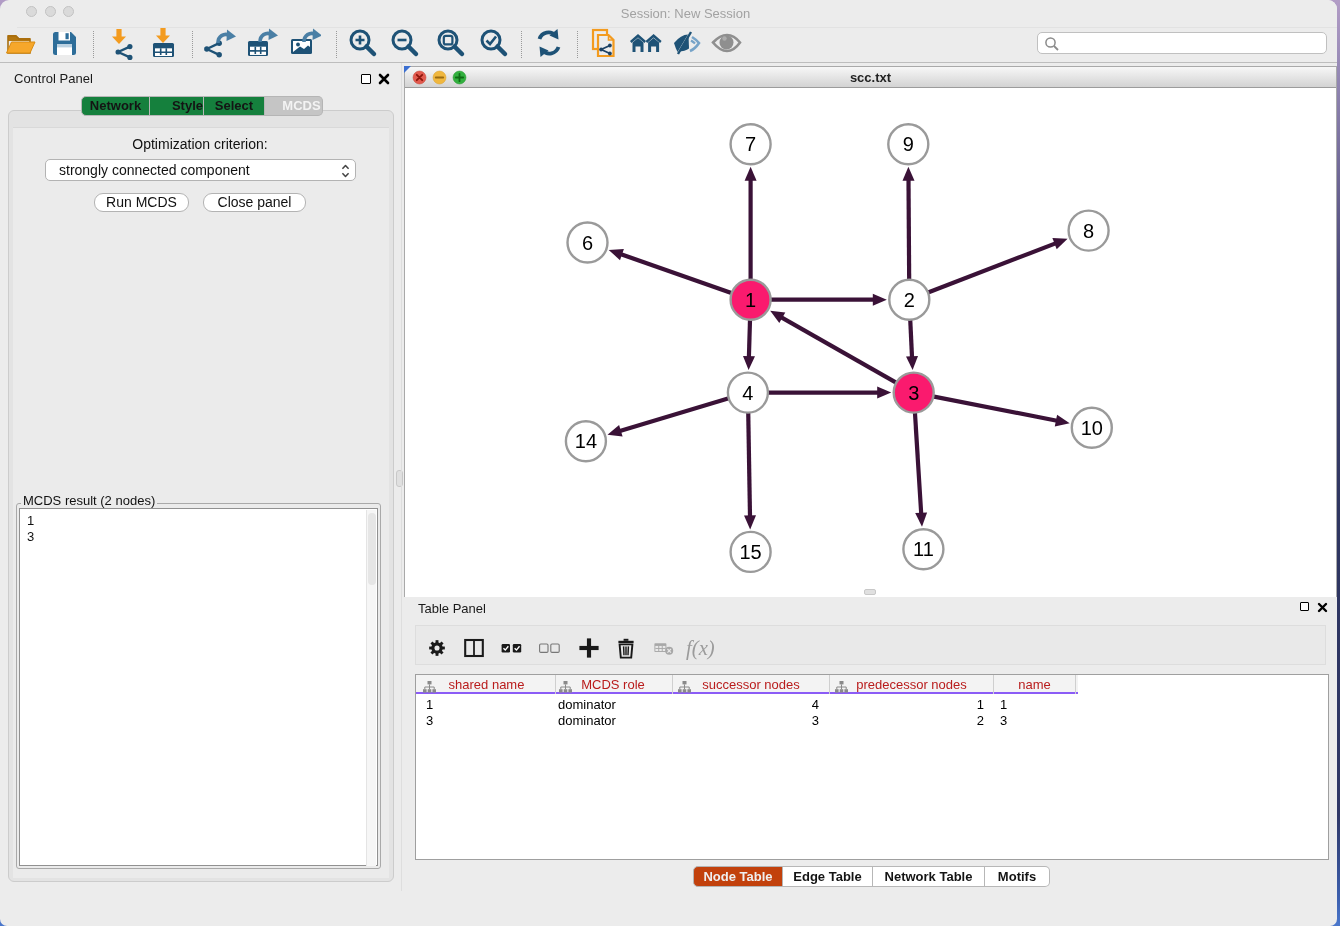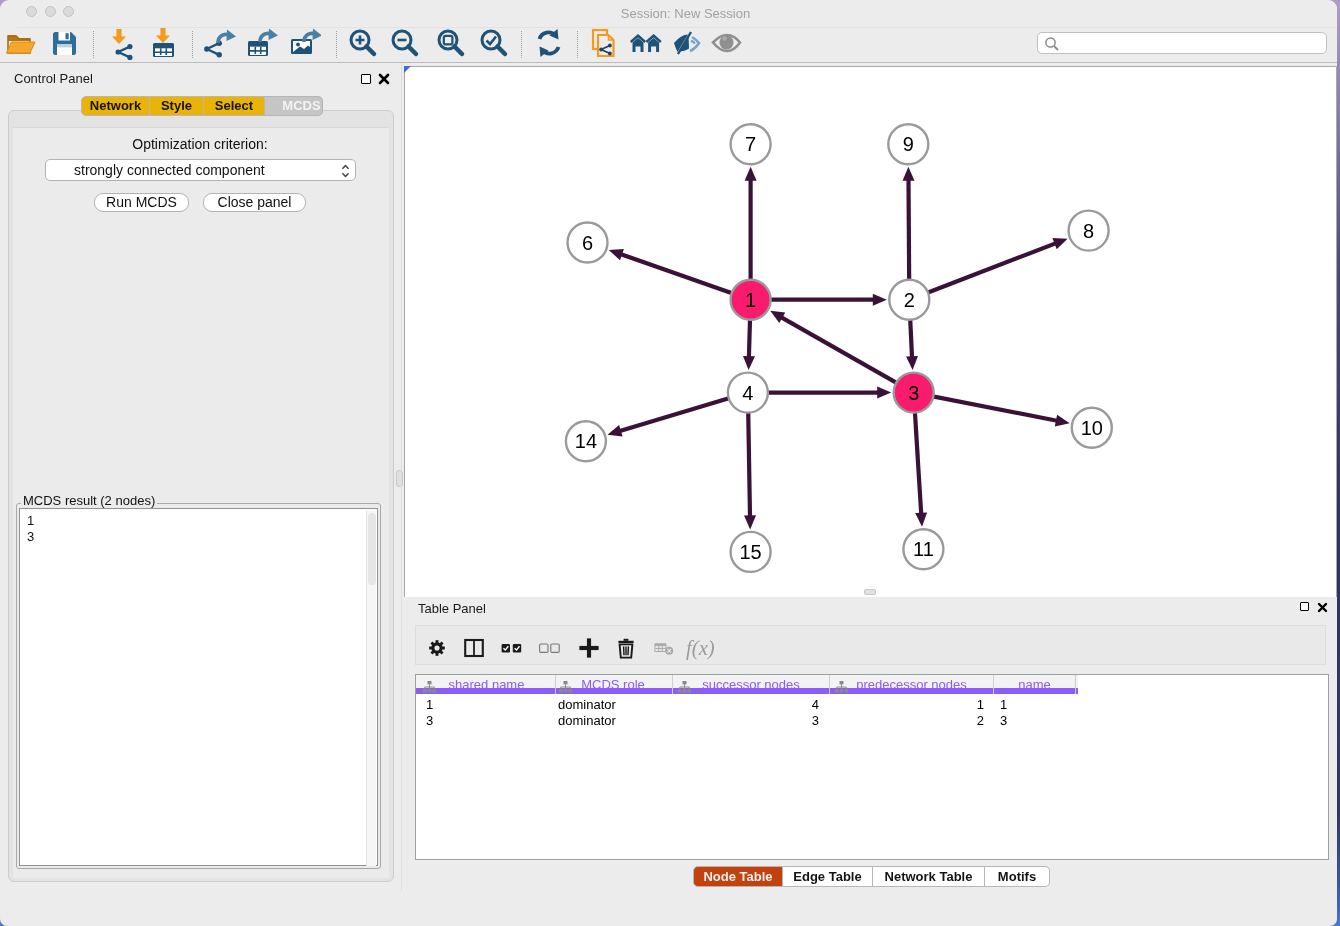--- a/index.html
+++ b/index.html
@@ -12,47 +12,47 @@
   .toolbar { position:absolute; left:0; top:28px; width:100%; height:35px; background:#ececec; border-bottom:1px solid #bdbdbd; }
   .tsep { position:absolute; top:3px; height:27px; width:0; border-left:1px dotted #9a9a9a; }
   .ticon { position:absolute; top:0; }
   .searchbox { position:absolute; left:1037px; top:4px; width:290px; height:22px; background:#fff; border:1px solid #c0c0c0; border-radius:5px; }
   .mainbg { position:absolute; left:0; top:63px; width:100%; height:828px; background:#ececec; }
 
   
   .cp-title { position:absolute; left:14px; top:66px; width:200px; height:26px; line-height:26px; font-size:13px; color:#1a1a1a; }
   .cp-float { position:absolute; left:361px; top:74px; width:10px; height:10px; border:1.5px solid #000; background:#fff; border-radius:1px; }
   .tabrow { position:absolute; left:81px; top:96px; height:20px; display:flex; font-size:13px; z-index:5; }
-  .tabrow .tab { border:1px solid #b7b7b7; border-left:none; background:#eab308; color:#141414; text-align:center; line-height:18px; height:20px; font-weight:bold; }
+  .tabrow .tab { border:1px solid #b7b7b7; border-left:none; background:#15803d; color:#141414; text-align:center; line-height:18px; height:20px; font-weight:bold; }
   .tabrow .tab:first-child { border-left:1px solid #b7b7b7; border-radius:5px 0 0 5px; }
   .tabrow .tab:last-child { border-radius:0 5px 5px 0; }
   .tabrow .tab.sel { background:#c5c5c5; color:#f3f3f3; border-color:#b5b5b5; }
   .tabpane { position:absolute; left:8px; top:110px; width:386px; height:772px; background:#e3e3e3; border:1px solid #cccccc; border-radius:6px; }
   .tabinner { position:absolute; left:4px; top:16px; width:376px; height:751px; background:#ebebeb; border-top:1px solid #d9d9d9; }
   .optlabel { position:absolute; left:0; top:136px; width:400px; text-align:center; font-size:14px; color:#111; }
-  .selectbox { position:absolute; left:45px; top:159px; width:311px; height:22px; background:#fff; border:1px solid #b3b3b3; border-radius:5px; font-size:14px; color:#111; line-height:20px; padding-left:28px; }
+  .selectbox { position:absolute; left:45px; top:159px; width:311px; height:22px; background:#fff; border:1px solid #b3b3b3; border-radius:5px; font-size:14px; color:#111; line-height:20px; padding-left:13px; }
   .btn { position:absolute; height:19px; background:#fff; border:1px solid #b3b3b3; border-radius:9px; font-size:14px; color:#111; text-align:center; line-height:17px; }
   .groupbox { position:absolute; left:16px; top:503px; width:365px; height:366px; border:1px solid #a9a9a9; border-radius:3px; }
   .grouplegend { position:absolute; left:21px; top:493px; font-size:13px; color:#111; background:#ebebeb; padding:0 2px; }
   .groupwhite { position:absolute; left:2px; top:4px; width:359px; height:358px; background:#fff; border:1px solid #919191; font-size:13px; color:#111; }
   .gw-scroll { position:absolute; right:1px; top:1px; width:10px; height:356px; background:#f6f6f6; border-left:1px solid #e4e4e4; }
   .gw-thumb { position:absolute; left:1px; top:3px; width:8px; height:72px; background:#e6e6e6; border-radius:4px; }
 
   
   .frame { position:absolute; left:404px; top:66px; width:933px; height:531px; border:1px solid #a9a9a9; border-bottom:none; background:#fff; }
   .frame-tb { position:absolute; left:0; top:0; width:100%; height:21px; background:linear-gradient(180deg,#f7f7f7,#dcdcdc 75%,#d3d3d3); border-bottom:1px solid #9c9c9c; }
   .frame-title { position:absolute; width:100%; text-align:center; font-size:13px; font-weight:bold; color:#222; line-height:21px; }
   .graphsvg { position:absolute; left:0; top:21px; }
 
   
   .tp { position:absolute; left:404px; top:597px; width:933px; height:293px; background:#ececec; }
   .tp-title { position:absolute; left:14px; top:0; height:24px; line-height:24px; font-size:13px; color:#1a1a1a; }
   .tp-toolbar { position:absolute; left:11px; top:28px; width:911px; height:40px; background:#e9e9e9; border:1px solid #dddddd; }
   .tbl { position:absolute; left:11px; top:77px; width:914px; height:186px; background:#fff; border:1px solid #9f9f9f; font-size:13px; }
-  .tbl-head { position:absolute; left:0; top:0; height:19px; background:#f3f3f3; border-bottom:6px solid #8b5cf6; color:#8b5cf6; }
+  .tbl-head { position:absolute; left:0; top:0; height:19px; background:#f3f3f3; border-bottom:2px solid #8b5cf6; color:#b91c1c; }
   .th { position:absolute; top:0; height:19px; border-right:1px solid #cfcfcf; text-align:center; line-height:19px; }
   .cell { position:absolute; height:16px; line-height:16px; }
   .bottabs { position:absolute; left:289px; top:269px; height:21px; display:flex; font-size:13px; font-weight:bold; }
   .bottabs .tab { border:1px solid #b7b7b7; border-left:none; background:#fff; color:#141414; text-align:center; line-height:19px; height:21px; }
   .bottabs .tab:first-child { border-left:1px solid #b7b7b7; border-radius:5px 0 0 5px; }
   .bottabs .tab:last-child { border-radius:0 5px 5px 0; }
   .bottabs .tab.sel { background:#c2410c; color:#efefef; border-color:#b5b5b5; }
 
   
   .statusbar { position:absolute; left:0; top:891px; width:100%; height:35px; background:#ececec; border-top:1px solid #c6c6c6; }
@@ -192,21 +192,21 @@
   <div class="cp-title">Control Panel</div>
   <div class="cp-float"></div>
   <svg style="position:absolute;left:378px;top:73px;" width="12" height="12" viewBox="0 0 12 12">
       <path d="M2 2 L10 10 M10 2 L2 10" stroke="#000" stroke-width="2.6" stroke-linecap="round"></path>
     </svg>
   <div class="tabpane">
       <div class="tabinner"></div>
     </div>
   <div class="tabrow">
     <div class="tab" style="width:69px;">Network</div>
-    <div class="tab" style="width:54px;">Style</div>
+    <div class="tab" style="width:54px;text-align:right;">Style</div>
     <div class="tab" style="width:61px;text-align:center;">Select</div>
     <div class="tab sel" style="width:58px;padding-left:16px;">MCDS</div>
   </div>
   <div class="optlabel">Optimization criterion:</div>
   <div class="selectbox">strongly connected component
     <svg style="position:absolute;right:5px;top:4px;" width="9" height="14" viewBox="0 0 9 15">
         <path d="M1.2 5.2 L4.5 1.6 L7.8 5.2 M1.2 9.8 L4.5 13.4 L7.8 9.8" fill="none" stroke="#444" stroke-width="1.6" stroke-linejoin="round"></path>
       </svg>
   </div>
   <div class="btn" style="left:94px; top:193px; width:95px;">Run MCDS</div>
@@ -219,20 +219,31 @@
           <div class="gw-thumb"></div>
         </div>
     </div>
   </div>
   <div class="grouplegend">MCDS result (2 nodes)</div>
 
   <div class="frame">
       <svg style="position:absolute;left:-1px;top:-1px;z-index:9;" width="7" height="7" viewBox="0 0 7 7">
         <path d="M0 0 L7 0 L0 7 Z" fill="#3b6fd1"></path>
       </svg>
+    <div class="frame-tb">
+      <div class="frame-title">scc.txt</div>
+      <svg style="position:absolute;left:7px;top:3px;" width="60" height="15" viewBox="0 0 60 15">
+        <circle cx="7.5" cy="7.5" r="6.5" fill="#e25a4e" stroke="#c44233" stroke-width="0.5"></circle>
+        <path d="M4.8 4.8 L10.2 10.2 M10.2 4.8 L4.8 10.2" stroke="#8c150b" stroke-width="1.8" stroke-linecap="round"></path>
+        <circle cx="27.5" cy="7.5" r="6.5" fill="#f0b73e" stroke="#d99e2b" stroke-width="0.5"></circle>
+        <path d="M23.8 7.5 L31.2 7.5" stroke="#9a6b11" stroke-width="1.9" stroke-linecap="round"></path>
+        <circle cx="47.5" cy="7.5" r="6.5" fill="#32b03e" stroke="#27962f" stroke-width="0.5"></circle>
+        <path d="M47.5 3.8 L47.5 11.2 M43.8 7.5 L51.2 7.5" stroke="#0e6b14" stroke-width="1.8" stroke-linecap="round"></path>
+      </svg>
+    </div>
     <svg class="graphsvg" width="931" height="509" viewBox="0 0 931 509">
       <g stroke="#3a1237" stroke-width="4.2" fill="none" id="edges">
           <line x1="345.6" y1="211.7" x2="345.6" y2="91.7"></line>
           <line x1="345.6" y1="211.7" x2="216.0" y2="166.2"></line>
           <line x1="345.6" y1="211.7" x2="468.8" y2="211.7"></line>
           <line x1="345.6" y1="211.7" x2="343.9" y2="269.1"></line>
           <line x1="504.3" y1="211.7" x2="503.5" y2="91.7"></line>
           <line x1="504.3" y1="211.7" x2="650.5" y2="155.4"></line>
           <line x1="504.3" y1="211.7" x2="507.0" y2="269.1"></line>
           <line x1="508.7" y1="304.6" x2="376.4" y2="229.3"></line>

